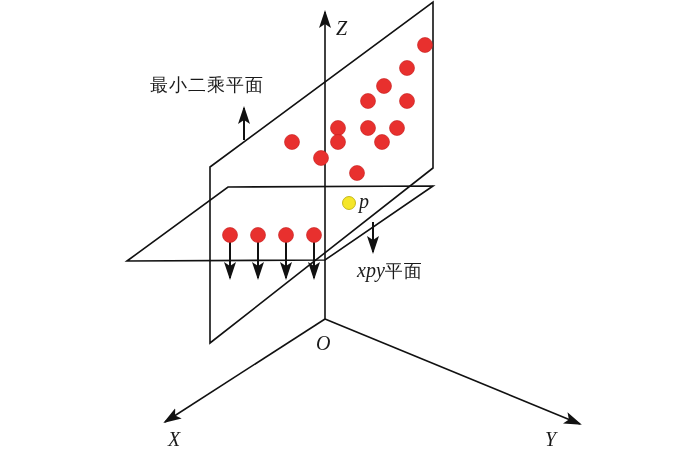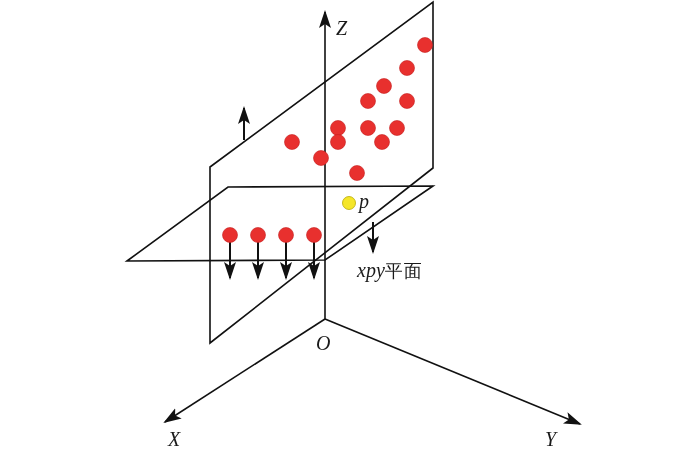--- a/index.html
+++ b/index.html
@@ -61,19 +61,20 @@
         <circle cx="314" cy="235" r="7.5" fill="#e8302e" stroke="#c41f1f" stroke-width="0.6"></circle>
         <circle cx="349" cy="203" r="6.5" fill="#f5e629" stroke="#b8a800" stroke-width="0.8"></circle>
       </g>
   </svg>
 
   <div class="lbl ital" style="left:336px; top:18px;">Z</div>
   <div class="lbl ital" style="left:316px; top:333px;">O</div>
   <div class="lbl ital" style="left:168px; top:429px;">X</div>
   <div class="lbl ital" style="left:545px; top:429px;">Y</div>
 
+  <div class="lbl cjk" style="left:150px; top:76px;">最小二乘平面</div>
 
   <div class="lbl ital" style="left:359px; top:191px;">p</div>
 
   <div class="lbl mixed" style="left:357px; top:260px;">
     <span class="ital">xpy</span><span class="cjk">平面</span>
   </div>
 </div>
 
 </body></html>

